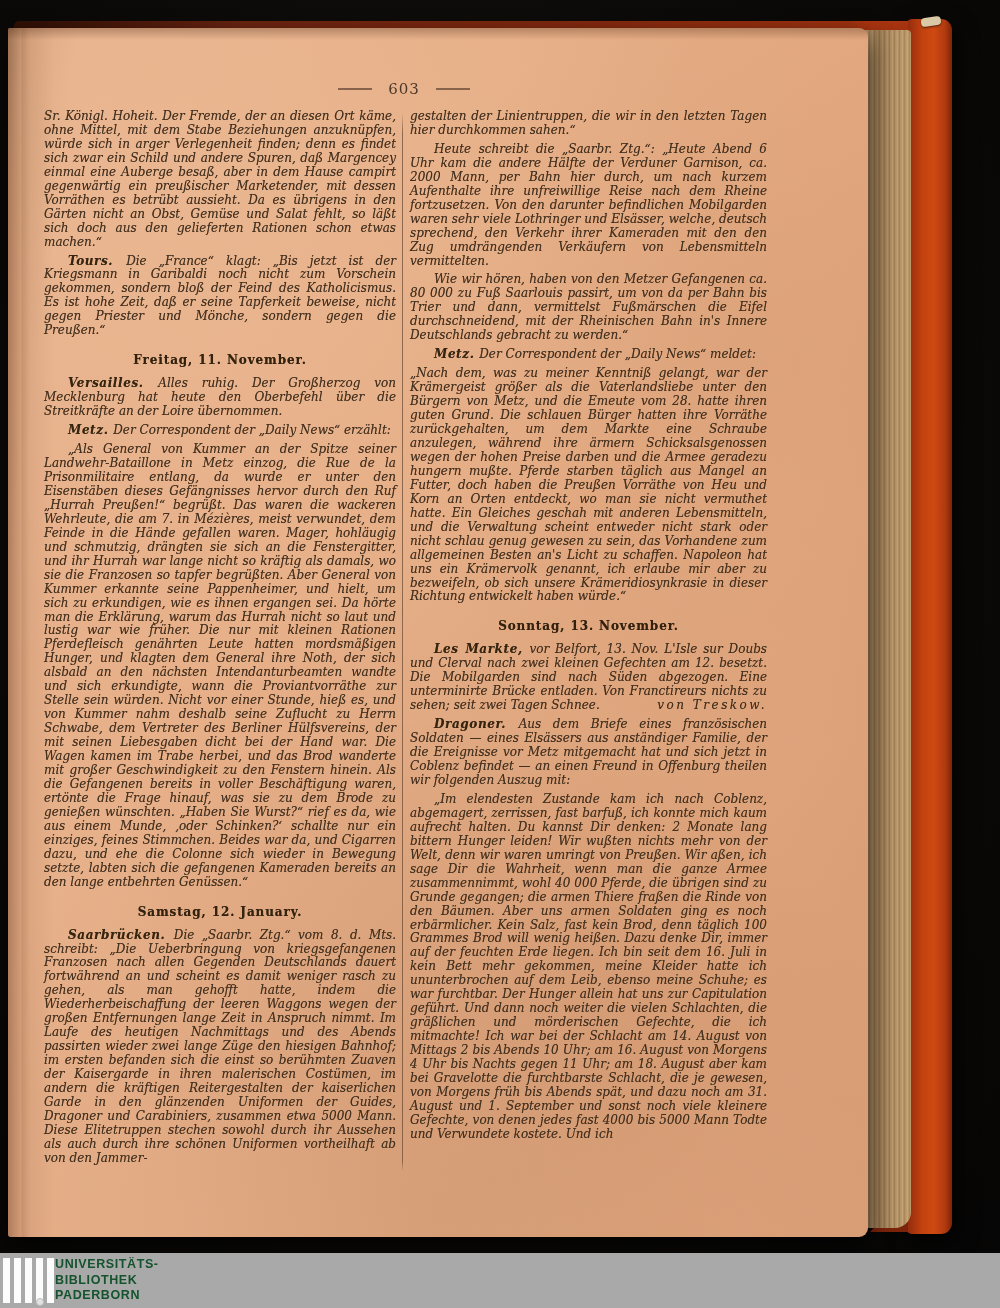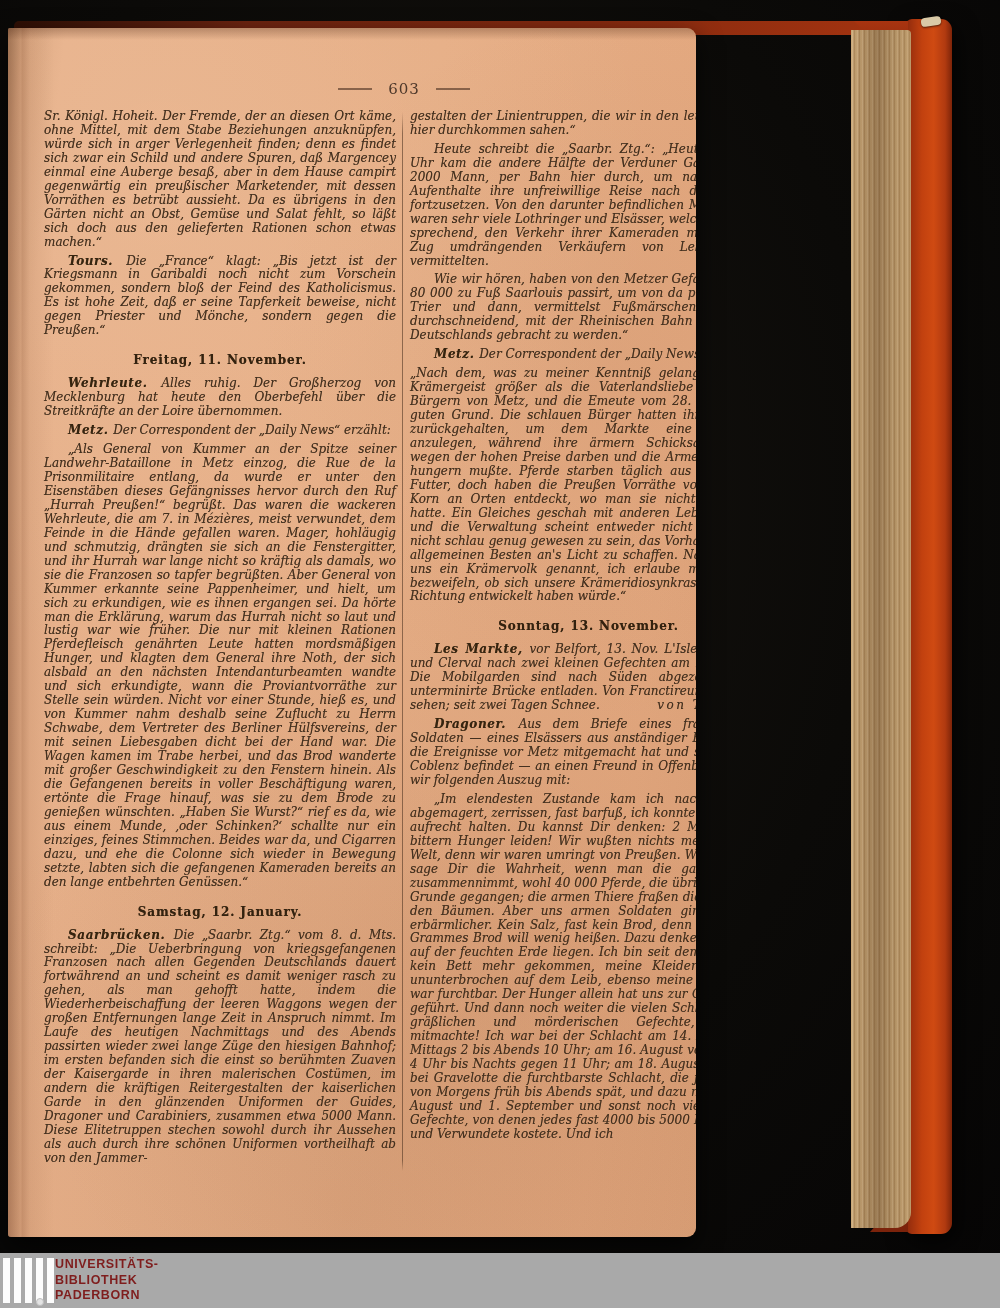--- a/index.html
+++ b/index.html
@@ -36,21 +36,21 @@
     box-shadow:0 1px 2px rgba(0,0,0,.6);
   }
   .fore-edge{
     position:absolute;left:851px;top:30px;width:60px;height:1198px;
     background:
       linear-gradient(90deg, rgba(150,110,70,0) 0%, rgba(80,50,25,.38) 45%, rgba(90,60,30,.18) 72%, rgba(160,125,80,.25) 100%),
       repeating-linear-gradient(90deg,#c6a372 0px,#d8ba8e 2px,#a98455 3px,#cdae7e 5px);
     border-radius:0 4px 16px 0;
   }
   .page{
-    position:absolute;left:8px;top:28px;width:688px;height:1209px;overflow:hidden;
+    position:absolute;left:8px;top:28px;width:860px;height:1209px;overflow:hidden;
     background:
       radial-gradient(circle at 22% 12%, rgba(255,228,198,.12), transparent 42%),
       radial-gradient(circle at 72% 78%, rgba(125,72,40,.10), transparent 46%),
       radial-gradient(circle at 88% 28%, rgba(125,72,40,.07), transparent 34%),
       radial-gradient(circle at 50% 98%, rgba(110,60,30,.10), transparent 40%),
       linear-gradient(97deg,#c69974 0%,#daa57f 2%,#e7b18b 7%,#e6ae86 52%,#e3a87f 86%,#dda279 100%);
     border-radius:2px 9px 9px 3px;
     box-shadow:0 10px 26px rgba(0,0,0,.7);
   }
   .page::before{ 
@@ -102,40 +102,40 @@
   }
   .wm-logo{position:absolute;left:3px;top:5px;display:flex;gap:4px;}
   .wm-stripe{width:7px;height:45px;background:#fcfcfc;}
   .wm-dot{
     position:absolute;left:36px;top:45px;width:8px;height:8px;border-radius:50%;
     background:#e3e3e3;border:1px solid #bdbdbd;box-sizing:border-box;
   }
   .wm-text{
     position:absolute;left:55px;top:4px;
     font-family:"Liberation Sans", sans-serif;font-weight:bold;
-    font-size:12.5px;line-height:15.5px;letter-spacing:.6px;color:#7f1d1d;
+    font-size:12.5px;line-height:15.5px;letter-spacing:.6px;color:#14532d;
   }
 </style>
 </head>
 <body>
 
 <div class="cover-top-strip"></div>
 <div class="cover"></div>
 <div class="headband"></div>
 <div class="fore-edge"></div>
 
 <div class="page">
   <div class="pagenum-row"><span class="pagenum-dash"></span><span>603</span><span class="pagenum-dash"></span></div>
 
   <div class="columns">
     <div class="col col-left">
         <p class="para noindent">Sr. Königl. Hoheit. Der Fremde, der an diesen Ort käme, ohne Mittel, mit dem Stabe Beziehungen anzuknüpfen, würde sich in arger Verlegenheit finden; denn es findet sich zwar ein Schild und andere Spuren, daß Margencey einmal eine Auberge besaß, aber in dem Hause campirt gegenwärtig ein preußischer Marketender, mit dessen Vorräthen es betrübt aussieht. Da es übrigens in den Gärten nicht an Obst, Gemüse und Salat fehlt, so läßt sich doch aus den gelieferten Rationen schon etwas machen.“</p>
         <p class="para"><span class="lead">Tours. </span>Die „France“ klagt: „Bis jetzt ist der Kriegsmann in Garibaldi noch nicht zum Vorschein gekommen, sondern bloß der Feind des Katholicismus. Es ist hohe Zeit, daß er seine Tapferkeit beweise, nicht gegen Priester und Mönche, sondern gegen die Preußen.“</p>
         <div class="heading">Freitag, 11. November.</div>
-        <p class="para"><span class="lead">Wehrleute. </span>Alles ruhig. Der Großherzog von Mecklenburg hat heute den Oberbefehl über die Streitkräfte an der Loire übernommen.</p>
+        <p class="para"><span class="lead">Versailles. </span>Alles ruhig. Der Großherzog von Mecklenburg hat heute den Oberbefehl über die Streitkräfte an der Loire übernommen.</p>
         <p class="para"><span class="lead">Metz. </span>Der Correspondent der „Daily News“ erzählt:</p>
         <p class="para">„Als General von Kummer an der Spitze seiner Landwehr-Bataillone in Metz einzog, die Rue de la Prisonmilitaire entlang, da wurde er unter den Eisenstäben dieses Gefängnisses hervor durch den Ruf „Hurrah Preußen!“ begrüßt. Das waren die wackeren Wehrleute, die am 7. in Mézières, meist verwundet, dem Feinde in die Hände gefallen waren. Mager, hohläugig und schmutzig, drängten sie sich an die Fenstergitter, und ihr Hurrah war lange nicht so kräftig als damals, wo sie die Franzosen so tapfer begrüßten. Aber General von Kummer erkannte seine Pappenheimer, und hielt, um sich zu erkundigen, wie es ihnen ergangen sei. Da hörte man die Erklärung, warum das Hurrah nicht so laut und lustig war wie früher. Die nur mit kleinen Rationen Pferdefleisch genährten Leute hatten mordsmäßigen Hunger, und klagten dem General ihre Noth, der sich alsbald an den nächsten Intendanturbeamten wandte und sich erkundigte, wann die Proviantvorräthe zur Stelle sein würden. Nicht vor einer Stunde, hieß es, und von Kummer nahm deshalb seine Zuflucht zu Herrn Schwabe, dem Vertreter des Berliner Hülfsvereins, der mit seinen Liebesgaben dicht bei der Hand war. Die Wagen kamen im Trabe herbei, und das Brod wanderte mit großer Geschwindigkeit zu den Fenstern hinein. Als die Gefangenen bereits in voller Beschäftigung waren, ertönte die Frage hinauf, was sie zu dem Brode zu genießen wünschten. „Haben Sie Wurst?“ rief es da, wie aus einem Munde, ‚oder Schinken?‘ schallte nur ein einziges, feines Stimmchen. Beides war da, und Cigarren dazu, und ehe die Colonne sich wieder in Bewegung setzte, labten sich die gefangenen Kameraden bereits an den lange entbehrten Genüssen.“</p>
         <div class="heading">Samstag, 12. January.</div>
         <p class="para"><span class="lead">Saarbrücken. </span>Die „Saarbr. Ztg.“ vom 8. d. Mts. schreibt: „Die Ueberbringung von kriegsgefangenen Franzosen nach allen Gegenden Deutschlands dauert fortwährend an und scheint es damit weniger rasch zu gehen, als man gehofft hatte, indem die Wiederherbeischaffung der leeren Waggons wegen der großen Entfernungen lange Zeit in Anspruch nimmt. Im Laufe des heutigen Nachmittags und des Abends passirten wieder zwei lange Züge den hiesigen Bahnhof; im ersten befanden sich die einst so berühmten Zuaven der Kaisergarde in ihren malerischen Costümen, im andern die kräftigen Reitergestalten der kaiserlichen Garde in den glänzenden Uniformen der Guides, Dragoner und Carabiniers, zusammen etwa 5000 Mann. Diese Elitetruppen stechen sowohl durch ihr Aussehen als auch durch ihre schönen Uniformen vortheilhaft ab von den Jammer-</p>
       </div>
     <div class="col-divider"></div>
     <div class="col col-right">
         <p class="para noindent">gestalten der Linientruppen, die wir in den letzten Tagen hier durchkommen sahen.“</p>
         <p class="para">Heute schreibt die „Saarbr. Ztg.“: „Heute Abend 6 Uhr kam die andere Hälfte der Verduner Garnison, ca. 2000 Mann, per Bahn hier durch, um nach kurzem Aufenthalte ihre unfreiwillige Reise nach dem Rheine fortzusetzen. Von den darunter befindlichen Mobilgarden waren sehr viele Lothringer und Elsässer, welche, deutsch sprechend, den Verkehr ihrer Kameraden mit den den Zug umdrängenden Verkäufern von Lebensmitteln vermittelten.</p>
         <p class="para">Wie wir hören, haben von den Metzer Gefangenen ca. 80 000 zu Fuß Saarlouis passirt, um von da per Bahn bis Trier und dann, vermittelst Fußmärschen die Eifel durchschneidend, mit der Rheinischen Bahn in's Innere Deutschlands gebracht zu werden.“</p>

